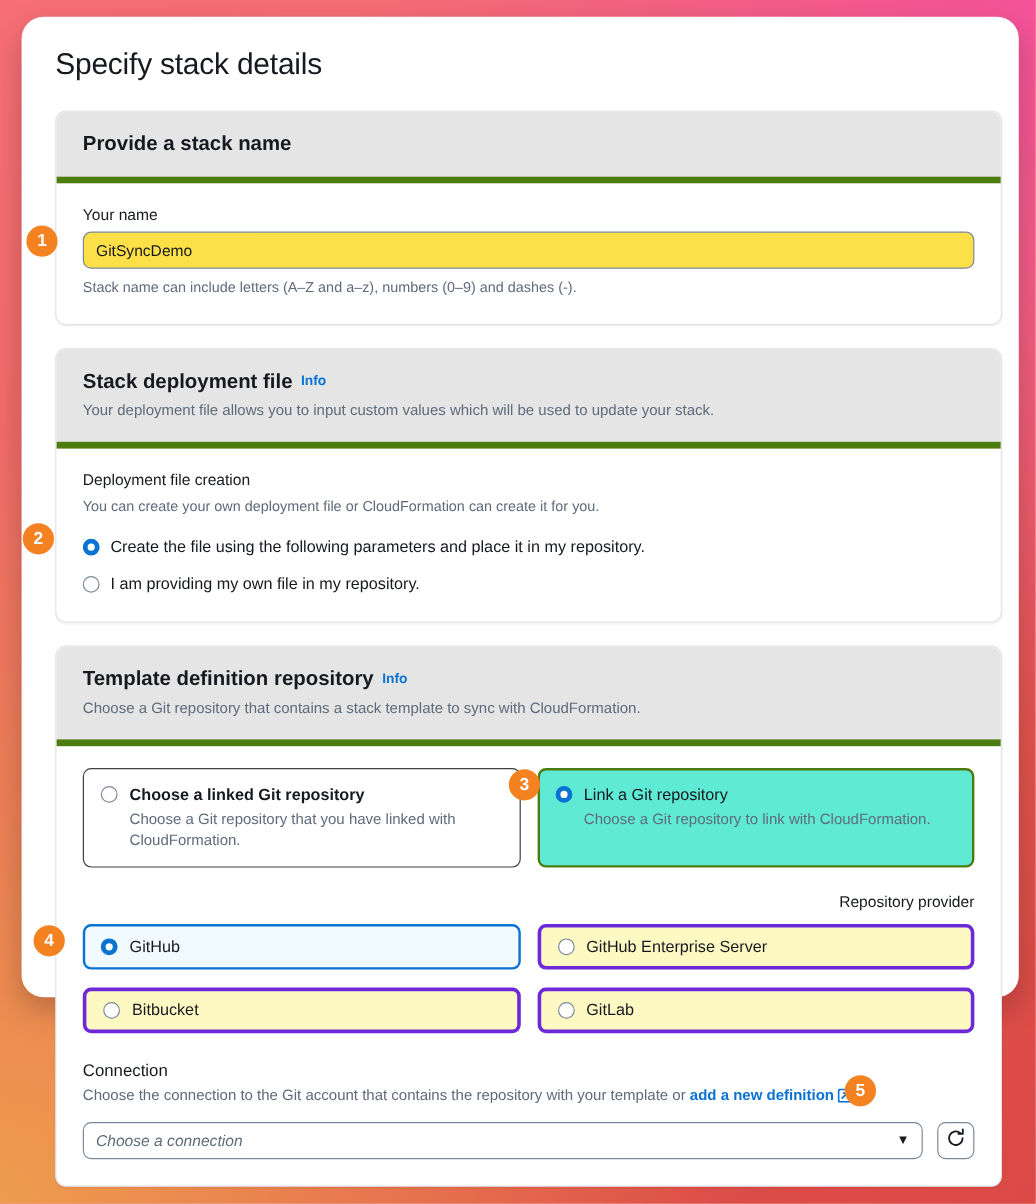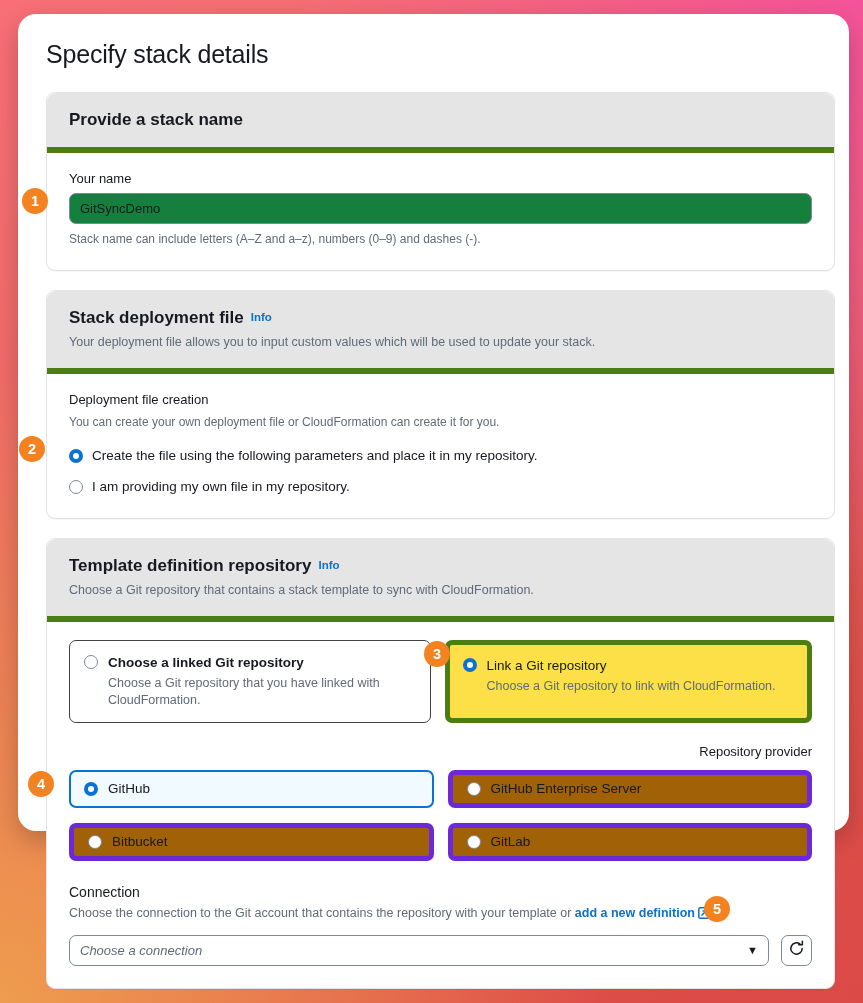--- a/index.html
+++ b/index.html
@@ -94,21 +94,21 @@
   }
   .text-input {
     width: 100%;
     height: 31px;
     border: 1px solid #7D8998;
     border-radius: 7px;
     padding: 0 10px;
     font-family: "Liberation Sans", sans-serif;
     font-size: 13px;
     color: #16191F;
-    background: #15803d;
+    background: #fde047;
     outline: none;
   }
 
   
   .radio-row {
     display: flex;
     align-items: flex-start;
     gap: 9px;
     margin-bottom: 13px;
   }
@@ -146,22 +146,22 @@
     border-radius: 7px;
     background: #FFFFFF;
     padding: 13px 14px 13px 14px;
     display: flex;
     gap: 10px;
     align-items: flex-start;
     cursor: pointer;
     min-height: 74px;
   }
   .tile.selected {
-    border: 5px solid #4d7c0f;
-    background: #fde047;
+    border: 2px solid #4d7c0f;
+    background: #5eead4;
     padding: 12px 13px 12px 13px;
     justify-content: center;
   }
   .tile-text { flex: 1 1 auto; }
   .tile-title {
     font-size: 13.5px;
     color: #16191F;
     font-weight: bold;
     line-height: 1.3;
   }
@@ -174,23 +174,23 @@
   }
 
   
   .provider-grid {
     display: grid;
     grid-template-columns: 1fr 1fr;
     gap: 15px 14px;
     margin-top: 11px;
   }
   .provider {
-    border: 5px solid #6d28d9;
+    border: 3px solid #6d28d9;
     border-radius: 7px;
-    background: #a16207;
+    background: #fef9c3;
     height: 38px;
     display: flex;
     align-items: center;
     gap: 10px;
     padding: 0 14px;
     cursor: pointer;
   }
   .provider.selected {
     border: 2px solid #0972D3;
     background: #F1FAFF;

